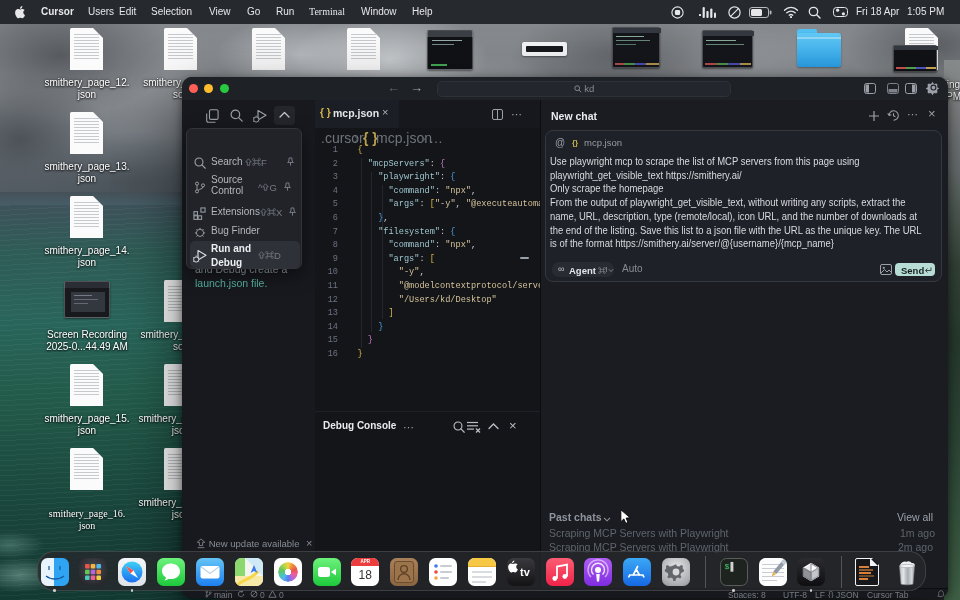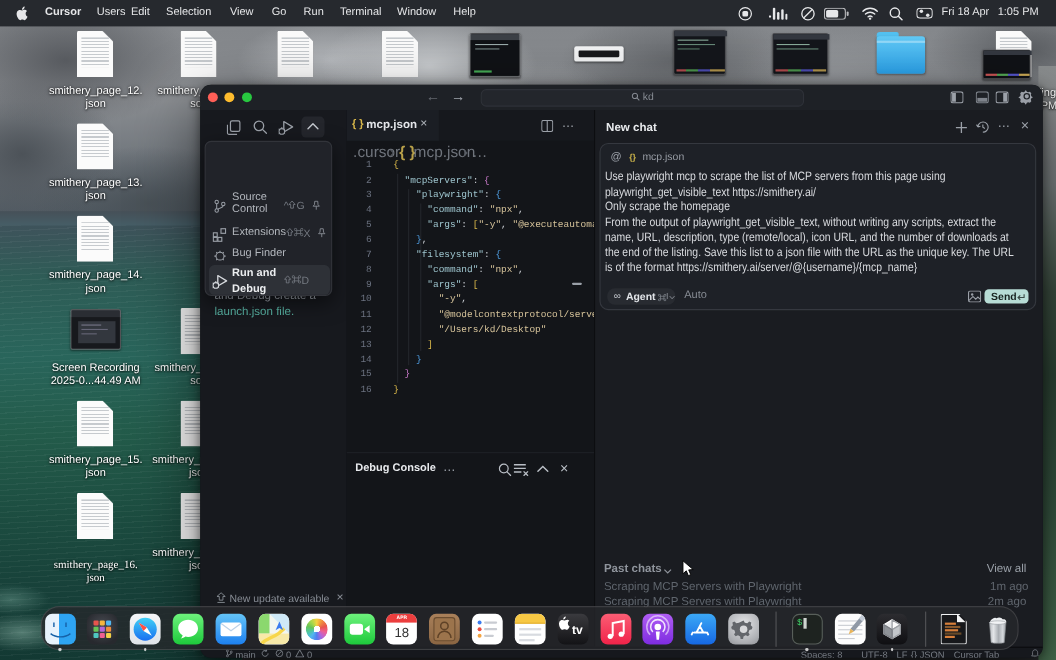--- a/index.html
+++ b/index.html
@@ -149,21 +149,21 @@
 <svg class="abs" style="left:14px;top:5px" width="12" height="14" viewBox="0 0 12 14">
         <path fill="#e6e7e9" d="M9.3 7.4c0-1.5 1.2-2.2 1.3-2.3-.7-1-1.8-1.2-2.2-1.2-.9-.1-1.8.6-2.3.6-.5 0-1.2-.6-2-.5-1 0-2 .6-2.5 1.5-1.1 1.9-.3 4.7.8 6.2.5.8 1.1 1.6 1.9 1.6.8 0 1.1-.5 2-.5.9 0 1.2.5 2 .5.8 0 1.4-.8 1.9-1.5.6-.9.8-1.7.8-1.8 0 0-1.6-.6-1.7-2.6zM7.8 2.9c.4-.5.7-1.2.6-1.9-.6 0-1.4.4-1.8 1-.4.4-.7 1.1-.6 1.8.7.1 1.4-.4 1.8-.9z"></path>
       </svg>
 <span class="mi" style="left:41px;font-weight:700;">Cursor</span>
 <span class="mi" style="left:88px;">Users</span>
 <span class="mi" style="left:119px;">Edit</span>
 <span class="mi" style="left:151px;">Selection</span>
 <span class="mi" style="left:209px;">View</span>
 <span class="mi" style="left:247px;">Go</span>
 <span class="mi" style="left:276px;">Run</span>
-<span class="mi" style="left:309px;">Terminal</span>
+<span class="mi" style="left:309px;font-family:Liberation Serif, serif;">Terminal</span>
 <span class="mi" style="left:361px;">Window</span>
 <span class="mi" style="left:412px;">Help</span>
 <svg class="abs" style="left:671px;top:6px" width="13" height="13" viewBox="0 0 13 13">
         <circle cx="6.5" cy="6.5" r="5.6" fill="none" stroke="#e6e7e9" stroke-width="1.1"></circle>
         <rect x="3.9" y="3.9" width="5.2" height="5.2" rx="1.4" fill="#e6e7e9"></rect>
       </svg>
 <svg class="abs" style="left:699px;top:6px" width="17" height="13" viewBox="0 0 17 13">
         <g fill="#e6e7e9">
           <rect x="0" y="8" width="2" height="2" rx="0.5"></rect>
           <rect x="3.6" y="1" width="2.2" height="11" rx="1"></rect>
@@ -246,20 +246,35 @@
           <path d="M3.2 7.5v-1M1 9l-.8-.6M1 12l-.8.6M5.4 9l.8-.6M5.4 12l.8.6" stroke="#9ba0a8" stroke-width="0.9"></path>
         </svg>
 <div class="abs" style="left:92px;top:6px;width:21px;height:19px;background:#24262c;border-radius:4px;"></div>
 <svg class="abs" style="left:97px;top:11px" width="11" height="8" viewBox="0 0 11 8">
           <path d="M1 6 L5.5 1.5 L10 6" fill="none" stroke="#c3c7cd" stroke-width="1.3" stroke-linecap="round" stroke-linejoin="round"></path>
         </svg>
 
 <div class="abs" style="left:13px;top:163px;width:112px;color:#9ba1a9;font-size:10.5px;line-height:13.5px;">and Debug create a<br><span style="color:#58b2a3;">launch.json file.</span></div>
 
 <div id="menuov">
+<div class="mrow" style="top:24px;height:20px;">
+  <svg class="abs" style="left:7px;top:4px" width="12" height="12" viewBox="0 0 13 13">
+              <circle cx="5.4" cy="5.4" r="4.3" fill="none" stroke="#9ba0a8" stroke-width="1.2"></circle>
+              <line x1="8.6" y1="8.6" x2="12.2" y2="12.2" stroke="#9ba0a8" stroke-width="1.2" stroke-linecap="round"></line>
+            </svg>
+  <span class="abs" style="left:24px;top:3px;">Search</span>
+  <span class="sc abs" style="left:58px;top:4px;"><svg width="7" height="8" viewBox="0 0 8 9">
+                <path d="M4 0.8 L7.2 4.4 H5.4 V8.2 H2.6 V4.4 H0.8 Z" fill="none" stroke="#767b83" stroke-width="0.9"></path>
+              </svg><svg width="9" height="8" viewBox="0 0 10 9">
+                <path d="M3 3 H7 M3 6 H7 M3 3 V6 M7 3 V6 M3 3 H2 A1.2 1.2 0 1 1 3 1.8 V3 M7 3 V1.8 A1.2 1.2 0 1 1 8 3 H7 M3 6 H2 A1.2 1.2 0 1 0 3 7.2 V6 M7 6 V7.2 A1.2 1.2 0 1 0 8 6 H7" fill="none" stroke="#767b83" stroke-width="0.8"></path>
+              </svg>F</span>
+  <svg class="abs" style="left:99px;top:4px" width="9" height="10" viewBox="0 0 10 11">
+              <path d="M3.5 1 H6.5 L6.8 4.5 L8.2 6 H1.8 L3.2 4.5 Z M5 6 V9.5" fill="none" stroke="#8a8f97" stroke-width="0.9" stroke-linejoin="round"></path>
+            </svg>
+</div>
 <div class="mrow" style="top:42px;height:34px;">
   <svg class="abs" style="left:7px;top:10px" width="12" height="13" viewBox="0 0 14 15">
               <g fill="none" stroke="#9ba0a8" stroke-width="1.1">
                 <circle cx="3.5" cy="3" r="1.8"></circle>
                 <circle cx="3.5" cy="12" r="1.8"></circle>
                 <circle cx="10.5" cy="5" r="1.8"></circle>
                 <path d="M3.5 4.8 V10.2 M10.5 6.8 C10.5 9.5 6 9 4.8 10.8"></path>
               </g>
             </svg>
   <span class="abs" style="left:24px;top:3px;">Source<br>Control</span>

